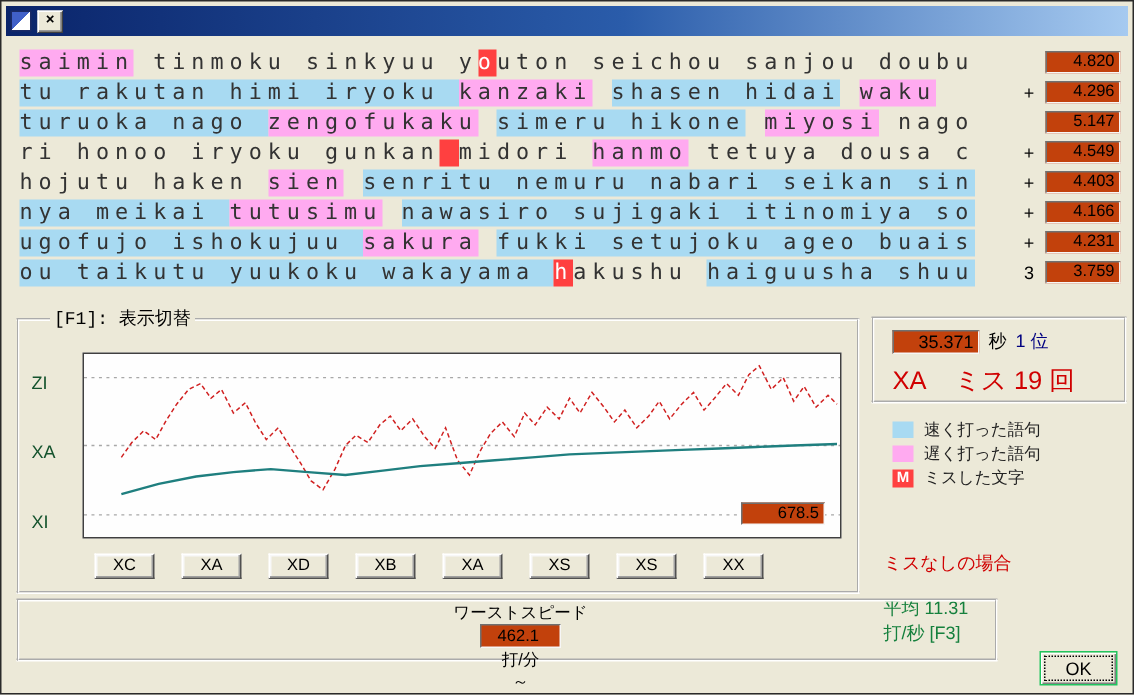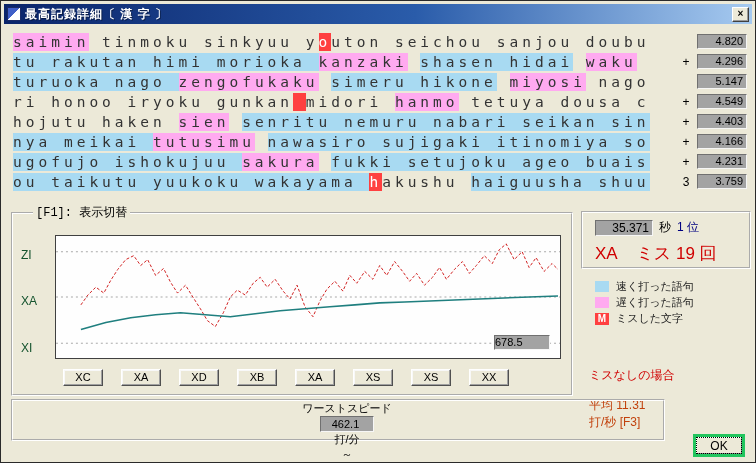--- a/index.html
+++ b/index.html
@@ -36,38 +36,38 @@
   }
   .txt span{padding:1px 0;text-align:center;}
   .hl-none{background:transparent;}
   .hl-fast{background:var(--fast,#a0d8f0);}
   .hl-slow{background:var(--slow,#ffaaf0);}
   .hl-miss{background:var(--missbg,#ff4040);color:var(--missfg,#fff);}
   .prefix{position:absolute;right:58px;top:3px;width:14px;text-align:center;
     font-size:12px;color:#000;}
   .lap{position:absolute;right:4px;top:2px;width:50px;height:15px;
     font-size:11px;line-height:13px;text-align:right;padding-right:3px;}
-  .inset{background:#a3a3a3;border:1px solid;border-color:#707070 #f6f6f6 #f6f6f6 #707070;}
+  .inset{background:#c2410c;border:1px solid;border-color:#707070 #f6f6f6 #f6f6f6 #707070;}
   
   fieldset.graph-box{
     position:absolute;left:10px;top:203px;width:562px;height:192px;
     margin:0;padding:0;border:2px groove #fff;
   }
   fieldset.graph-box legend{font-size:12px;padding:0 3px;margin-left:20px;font-family:Liberation Mono, monospace;}
   .y-label{position:absolute;left:8px;width:28px;text-align:left;font-size:12px;color:#14532d;}
   .plot{
     position:absolute;left:42px;top:14px;width:506px;height:124px;
     background:#fefefe;border:1px solid #404040;
   }
   .plot svg{position:absolute;left:0;top:0;width:100%;height:100%;}
   .grid{stroke:#a8a8a8;stroke-width:1;stroke-dasharray:2 3;}
   .red-line{fill:none;stroke:#d02020;stroke-width:1;stroke-dasharray:3 2;}
   .avg-line{fill:none;stroke:#1f7f7f;stroke-width:1.6;}
   .cur-speed{position:absolute;right:10px;bottom:8px;width:56px;height:15px;
-    font-size:11px;line-height:13px;padding-right:3px;}
+    font-size:11px;line-height:13px;text-align:right;padding-right:3px;}
   .lap-buttons{position:absolute;left:50px;top:148px;display:flex;gap:18px;}
   .btn{
     background:#ece9d8;border:1px solid;border-color:#fff #505050 #505050 #fff;
     box-shadow:inset -1px -1px 0 #a0a0a0,inset 1px 1px 0 #f8f8f8;
     font-family:inherit;font-size:11px;color:#000;cursor:default;
   }
   .lap-btn{width:40px;height:17px;line-height:13px;padding:0;}
   
   .stats-box{position:absolute;left:580px;top:210px;width:170px;height:58px;
     border:2px groove #fff;padding:6px 0 0 12px;}
@@ -80,55 +80,54 @@
   .legend{position:absolute;left:594px;top:278px;}
   .legend-row{display:flex;align-items:center;height:15px;margin-bottom:1px;}
   .swatch{width:14px;height:11px;margin-right:7px;flex:0 0 auto;}
   .swatch-fast{background:var(--fast,#a0d8f0);}
   .swatch-slow{background:var(--slow,#ffaaf0);}
   .swatch-miss{background:var(--missbg,#ff4040);color:#fff;font-size:10px;font-weight:bold;
     text-align:center;line-height:11px;height:12px;}
   .legend-label{font-size:11px;color:#222;}
   .analysis{position:absolute;left:588px;top:332px;font-size:12px;
     color:var(--red,#d00000);line-height:17px;white-space:pre;}
-  .avg-block{position:absolute;left:588px;top:396px;font-size:12px;color:#c2410c;line-height:17px;}
+  .avg-block{position:absolute;left:588px;top:396px;font-size:12px;color:#15803d;line-height:17px;}
   .ok-btn{position:absolute;left:692px;top:433px;width:52px;height:23px;
-    background:#ece9d8;border:3px solid #22c55e;
+    background:#ece9d8;border:1px solid #22c55e;
     box-shadow:inset 1px 1px 0 #fff,inset -1px -1px 0 #808080;
     font-size:12px;font-family:inherit;outline:1px dotted #000;outline-offset:-4px;cursor:default;}
   
   .speed-panel{position:absolute;left:10px;top:398px;width:654px;height:42px;
     border:2px groove #fff;display:flex;align-items:center;padding:0 8px 0 26px;
     font-size:11px;flex-direction:column;}
   .speed-panel .spc-box{width:54px;height:16px;font-size:11px;line-height:14px;
     text-align:center;padding-right:3px;margin:0 6px;}
   .speed-panel .lbl{white-space:nowrap;}
   .tilde{margin:0 16px;}
   .replay-btn{width:62px;height:22px;margin-left:auto;margin-right:6px;
     font-size:12px;line-height:18px;padding:0;}
 </style>
 </head>
 <body>
 
 <div class="window">
 
   <div class="titlebar">
     <span class="app-icon"></span>
-    <span class="title-text">最高記録詳細〔 漢 字 〕</span>
     <button class="close-btn"><span>×</span></button>
   </div>
 
   <div class="lines" id="lines">
       <div class="line">
         <span class="txt"><span class="hl-slow">saimin</span><span class="hl-none"> tinmoku sinkyuu y</span><span class="hl-miss">o</span><span class="hl-none">uton seichou sanjou doubu</span></span>
         <span class="prefix"></span>
         <span class="lap inset">4.820</span>
       </div>
       <div class="line">
-        <span class="txt"><span class="hl-fast">tu rakutan himi morioka </span><span class="hl-slow">kanzaki</span><span class="hl-none"> </span><span class="hl-fast">shasen hidai</span><span class="hl-none"> </span><span class="hl-slow">waku</span></span>
+        <span class="txt"><span class="hl-fast">tu rakutan himi iryoku </span><span class="hl-slow">kanzaki</span><span class="hl-none"> </span><span class="hl-fast">shasen hidai</span><span class="hl-none"> </span><span class="hl-slow">waku</span></span>
         <span class="prefix">+</span>
         <span class="lap inset">4.296</span>
       </div>
       <div class="line">
         <span class="txt"><span class="hl-fast">turuoka nago </span><span class="hl-slow">zengofukaku</span><span class="hl-none"> </span><span class="hl-fast">simeru hikone</span><span class="hl-none"> </span><span class="hl-slow">miyosi</span><span class="hl-none"> nago</span></span>
         <span class="prefix"></span>
         <span class="lap inset">5.147</span>
       </div>
       <div class="line">
         <span class="txt"><span class="hl-none">ri honoo iryoku gunkan</span><span class="hl-miss"> </span><span class="hl-none">midori </span><span class="hl-slow">hanmo</span><span class="hl-none"> tetuya dousa c</span></span>

